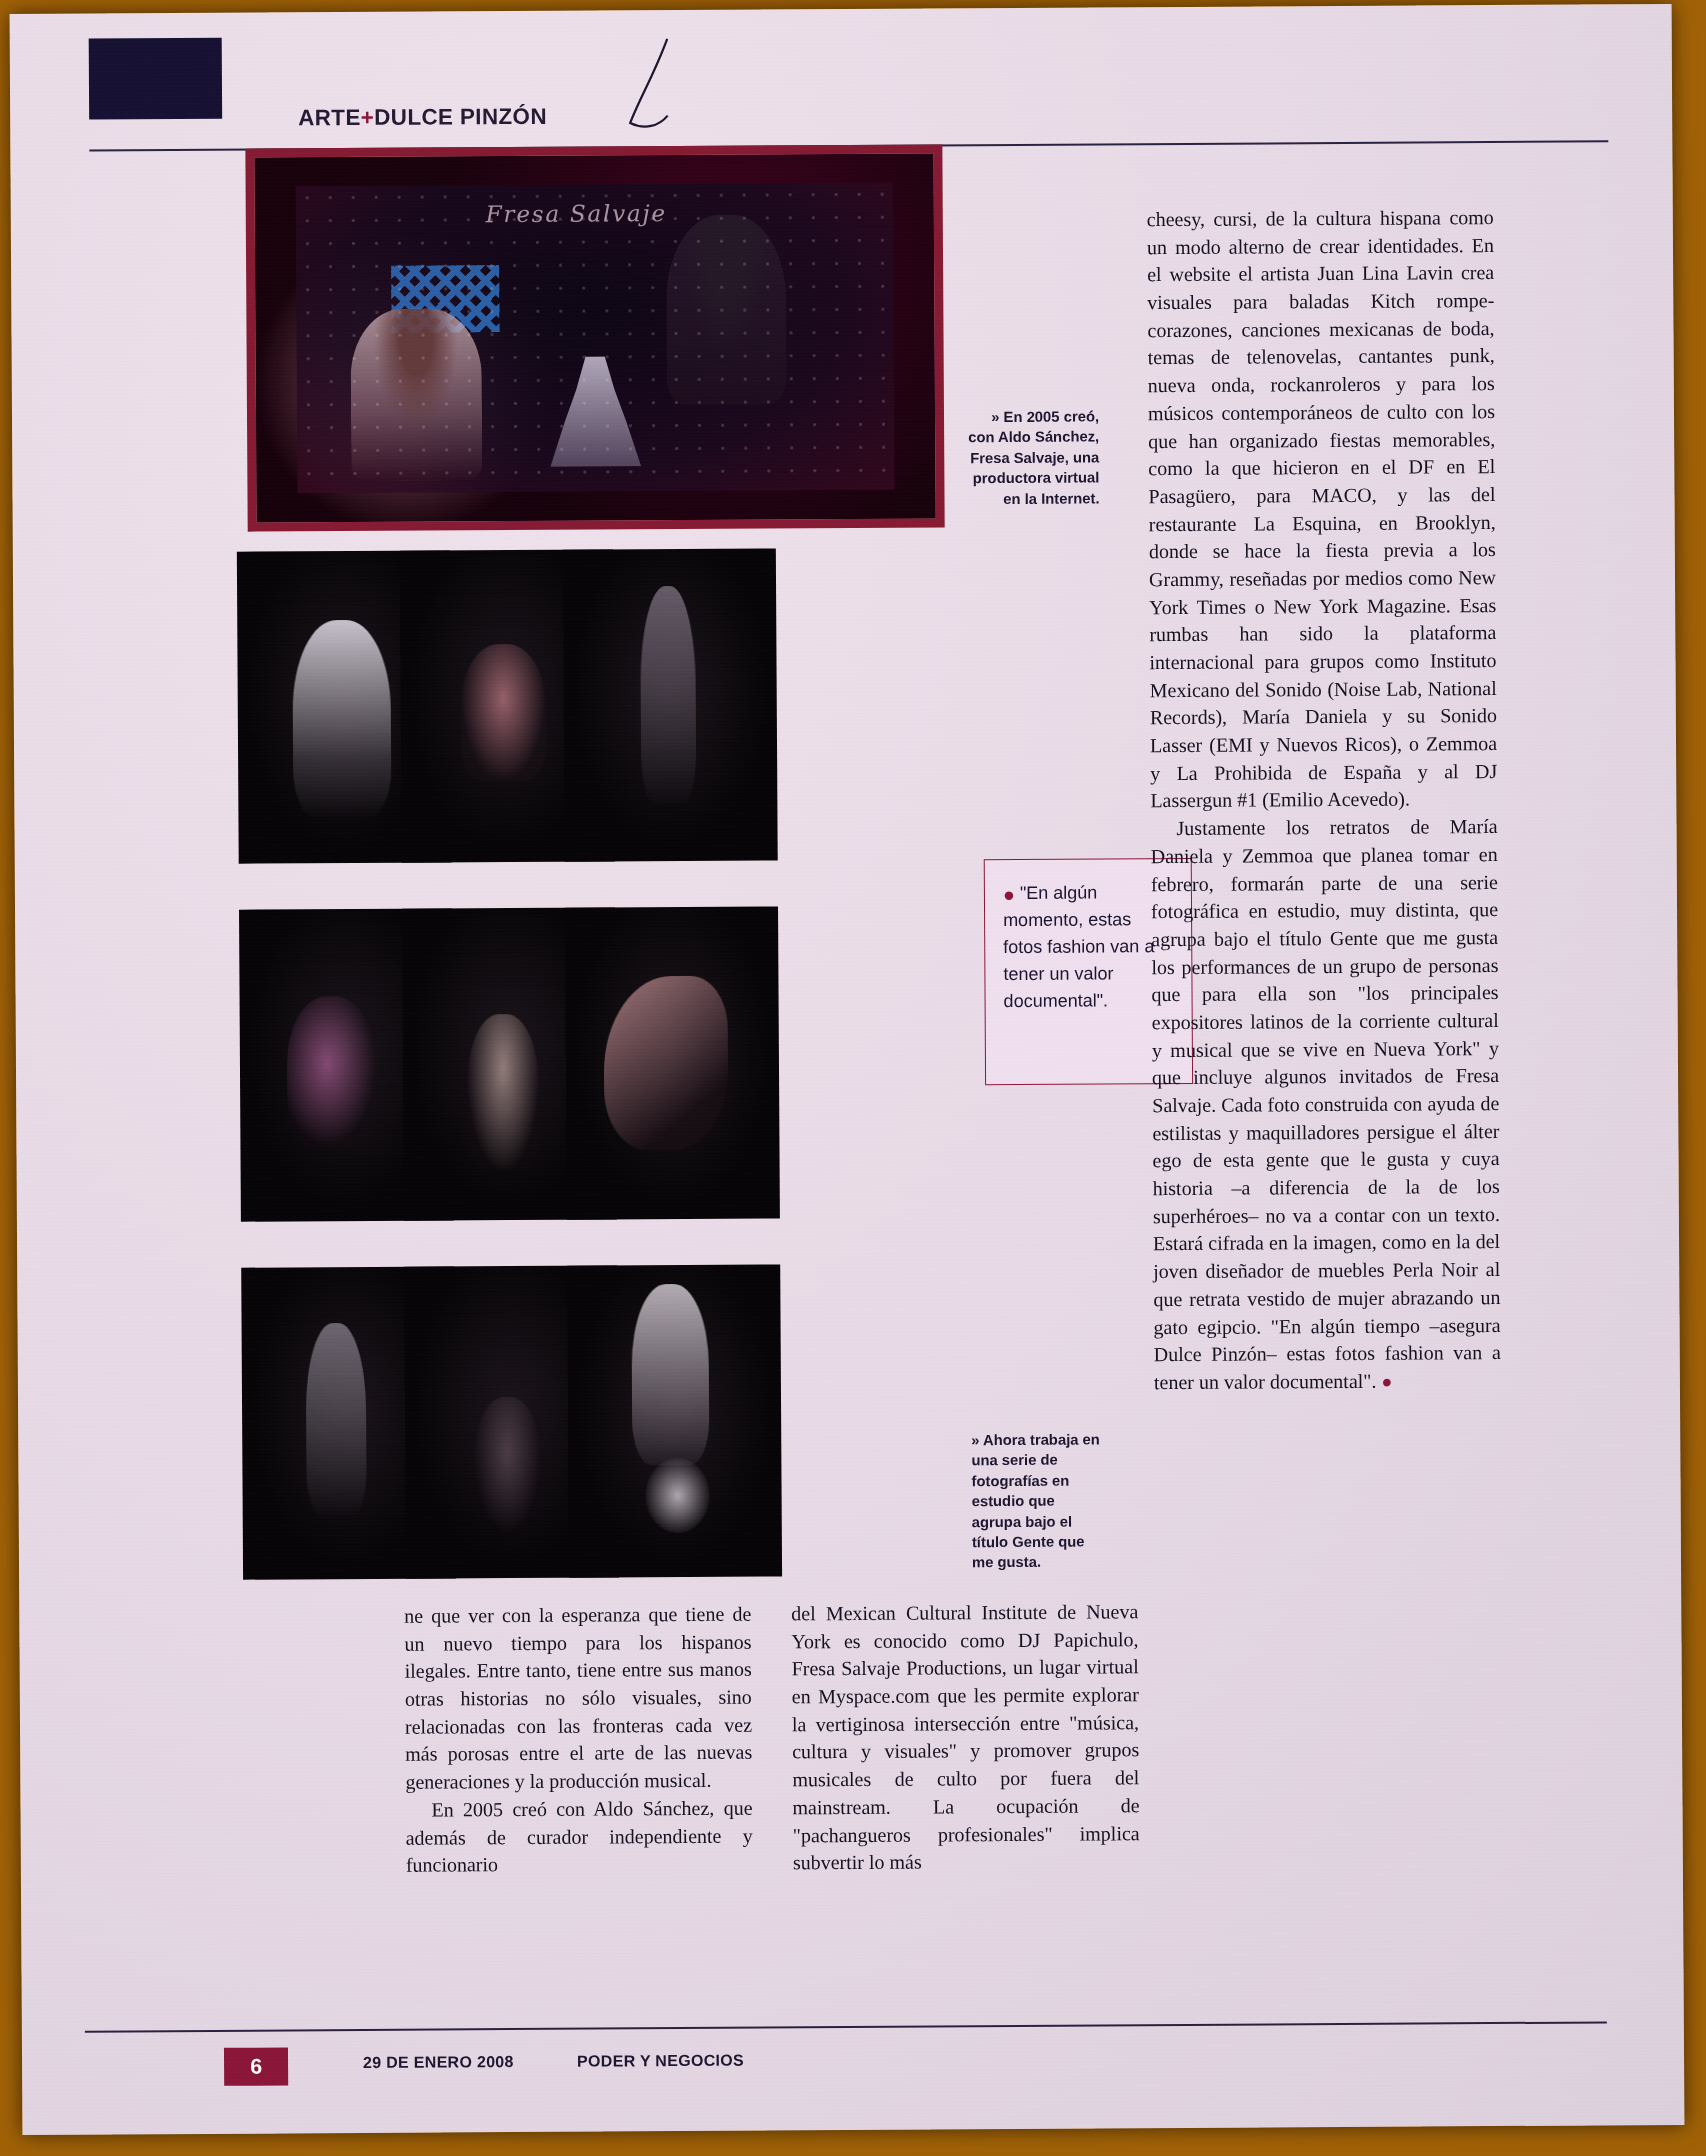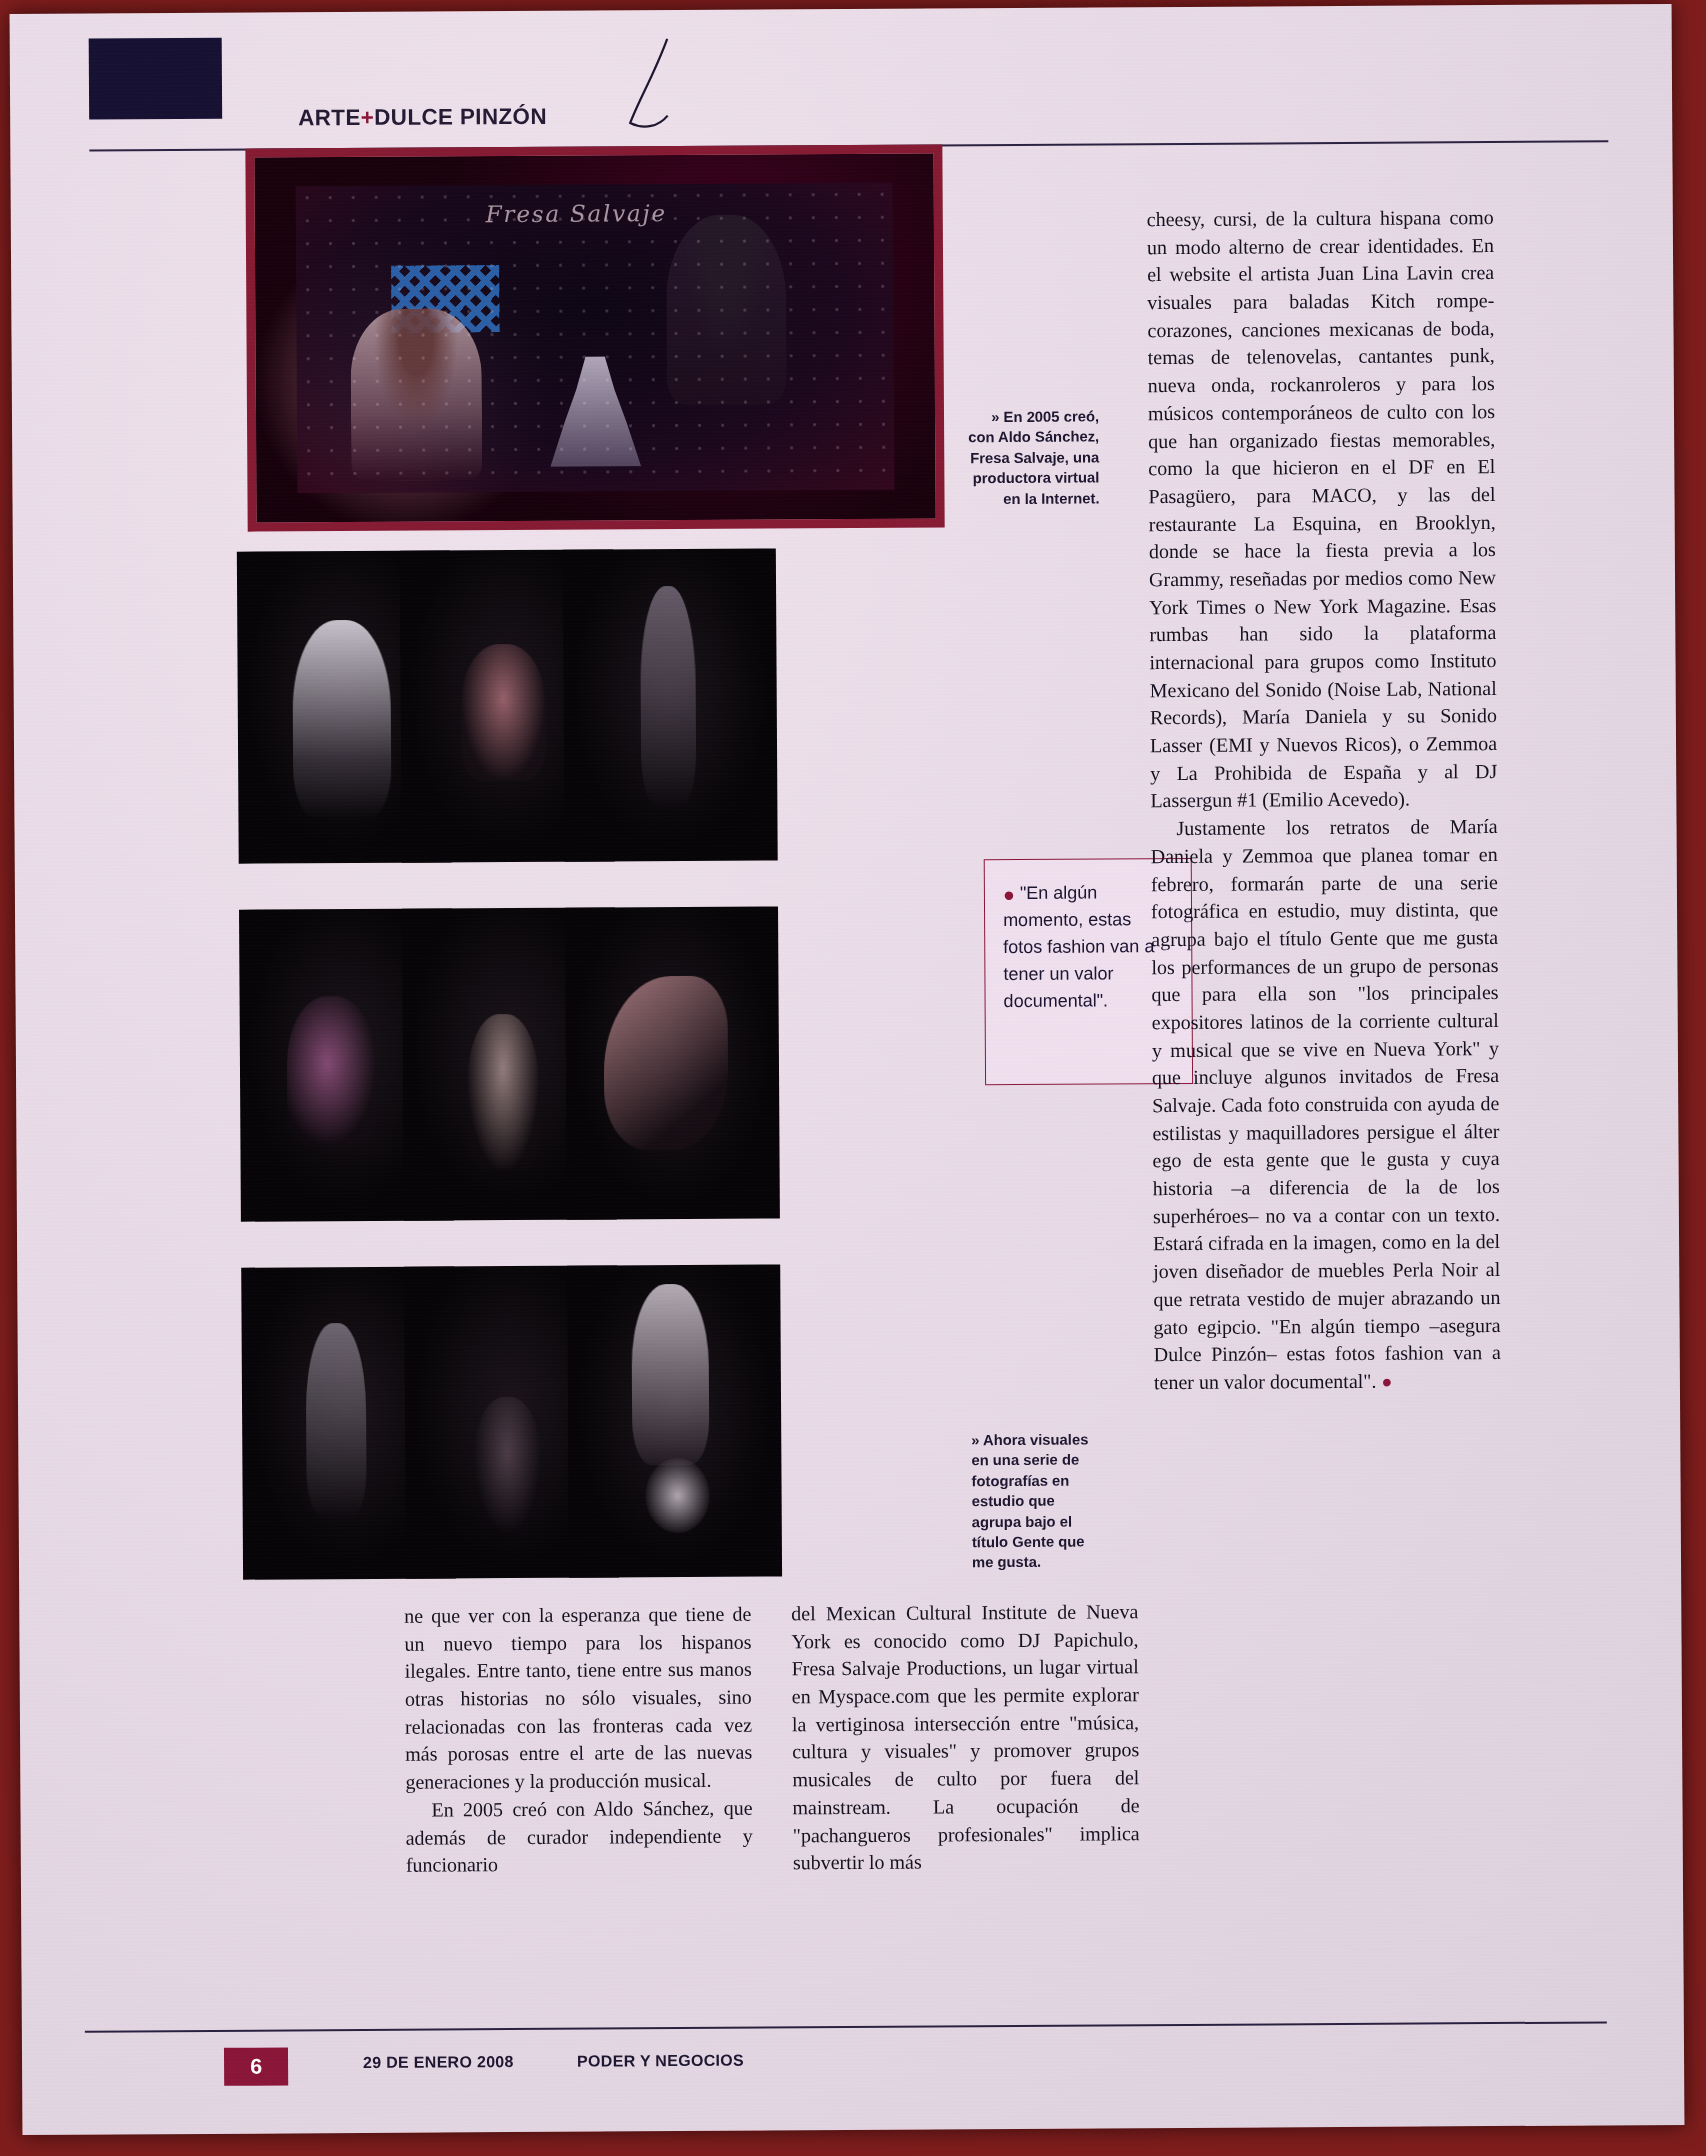--- a/index.html
+++ b/index.html
@@ -13,21 +13,21 @@
     overflow: hidden;
     font-family: "Liberation Serif", serif;
   }
 
   
   #page-shell {
     position: absolute;
     left: 0; top: 0;
     width: 1707px;
     height: 2157px;
-    background: #7f1d1d;
+    background: #a16207;
   }
 
   #page {
     position: absolute;
     left: 16px;
     top: 9px;
     width: 1662px;
     height: 2121px;
     background:
       radial-gradient(ellipse at 30% 20%, #efe2ec 0%, #e8dbe7 45%, #ddd0dd 100%);
@@ -398,21 +398,21 @@
         <div class="subj" style="left:30%; top:6%; width:36%; height:58%; background:linear-gradient(180deg, rgba(235,225,235,0.75) 0%, rgba(90,70,90,0.2) 100%);"></div>
         <div class="subj" style="left:36%; top:62%; width:30%; height:24%; background:radial-gradient(ellipse at 50% 50%, rgba(215,205,215,0.8) 0%, rgba(40,30,45,0.1) 75%); border-radius:50%;"></div>
       </div>
     </div>
 
     <div class="pullquote">
       <span class="bullet">●</span>
       <span>"En algún momento, estas fotos fashion van a tener un valor documental".</span>
     </div>
 
-    <div class="cap-bottom">» Ahora visuales en una serie de fotografías en estudio que agrupa bajo el título Gente que me gusta.</div>
+    <div class="cap-bottom">» Ahora trabaja en una serie de fotografías en estudio que agrupa bajo el título Gente que me gusta.</div>
 
     <div class="col" id="col-right">
       <p>cheesy, cursi, de la cultura hispana como un modo alterno de crear identidades. En el website el artista Juan Lina Lavin crea visuales para baladas Kitch rompe-corazones, canciones mexicanas de boda, temas de telenovelas, cantantes punk, nueva onda, rockanroleros y para los músicos contemporáneos de culto con los que han organizado fiestas memorables, como la que hicieron en el DF en El Pasagüero, para MACO, y las del restaurante La Esquina, en Brooklyn, donde se hace la fiesta previa a los Grammy, reseñadas por medios como New York Times o New York Magazine. Esas rumbas han sido la plataforma internacional para grupos como Instituto Mexicano del Sonido (Noise Lab, National Records), María Daniela y su Sonido Lasser (EMI y Nuevos Ricos), o Zemmoa y La Prohibida de España y al DJ Lassergun #1 (Emilio Acevedo).</p>
       <p><span>Justamente los retratos de María Daniela y Zemmoa que planea tomar en febrero, formarán parte de una serie fotográfica en estudio, muy distinta, que agrupa bajo el título Gente que me gusta los performances de un grupo de personas que para ella son "los principales expositores latinos de la corriente cultural y musical que se vive en Nueva York" y que incluye algunos invitados de Fresa Salvaje. Cada foto construida con ayuda de estilistas y maquilladores persigue el álter ego de esta gente que le gusta y cuya historia –a diferencia de la de los superhéroes– no va a contar con un texto. Estará cifrada en la imagen, como en la del joven diseñador de muebles Perla Noir al que retrata vestido de mujer abrazando un gato egipcio. "En algún tiempo –asegura Dulce Pinzón– estas fotos fashion van a tener un valor documental".</span> <span class="endmark">●</span></p>
     </div>
 
     <div class="col" id="col-left-bottom">
       <p>ne que ver con la esperanza que tiene de un nuevo tiempo para los hispanos ilegales. Entre tanto, tiene entre sus manos otras historias no sólo visuales, sino relacionadas con las fronteras cada vez más porosas entre el arte de las nuevas generaciones y la producción musical.</p>
       <p>En 2005 creó con Aldo Sánchez, que además de curador independiente y funcionario</p>
     </div>

